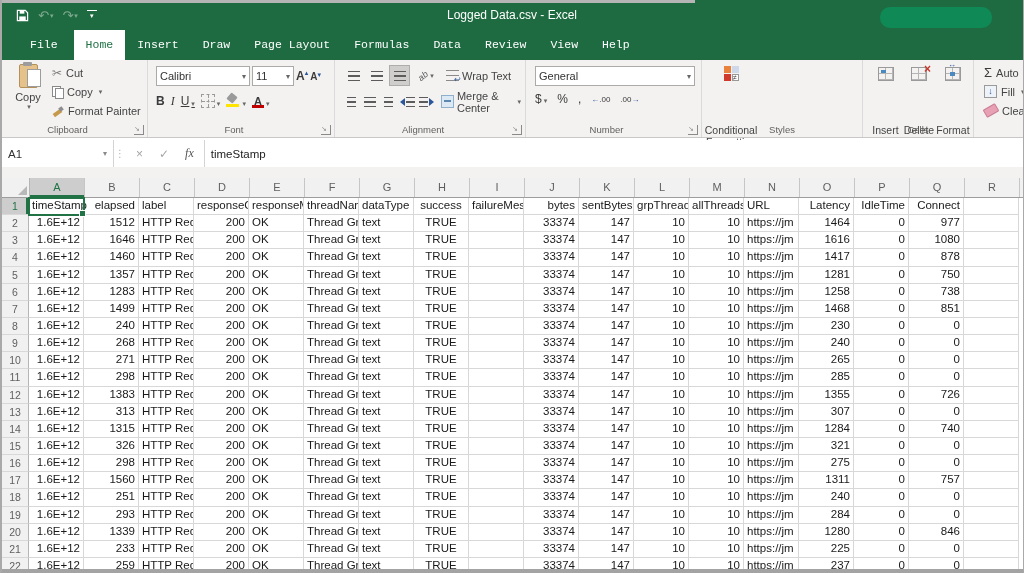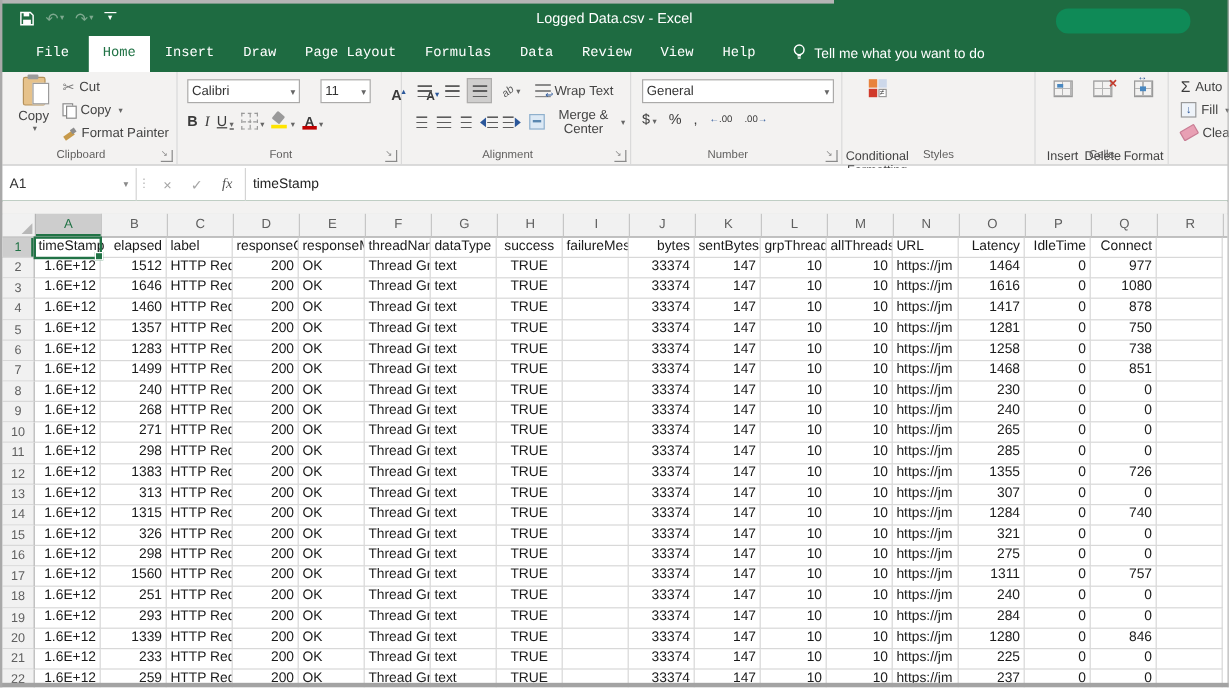--- a/index.html
+++ b/index.html
@@ -54,21 +54,21 @@
   .copy-ic::before{left:0;top:0;}
   .copy-ic::after{left:3px;top:2px;}
   .brush-ic{width:12px;height:12px;position:relative;}
   .brush-ic::before{content:"";position:absolute;left:1px;top:6px;width:9px;height:4px;background:#c79a4b;transform:rotate(-35deg);}
   .brush-ic::after{content:"";position:absolute;left:7px;top:2px;width:4px;height:4px;background:#8d8d8d;transform:rotate(-35deg);}
 
   
   .g-font{width:186px;}
   .combo{background:#fff;border:1px solid #abaaa9;height:18px;display:flex;align-items:center;font-size:11px;color:#333;padding:0 3px;justify-content:space-between;}
   .combo .ca{color:#666;font-size:8px;}
-  .font-row1{position:absolute;left:8px;top:6px;display:flex;gap:17px;align-items:flex-end;}
+  .font-row1{position:absolute;left:8px;top:6px;display:flex;gap:2px;align-items:center;}
   .font-row2{position:absolute;left:8px;top:32px;display:flex;gap:6px;align-items:center;height:18px;}
   .fbtn{font-size:12px;color:#3b3b3b;display:flex;align-items:flex-end;}
   .bold{font-weight:bold;}
   .ital{font-style:italic;font-family:"Liberation Serif",serif;}
   .undl{text-decoration:underline;}
   .grow-a{font-size:12px;font-weight:bold;color:#3b3b3b;}
   .shrink-a{font-size:10px;font-weight:bold;color:#3b3b3b;}
   .caret-up{color:#2b579a;font-size:7px;vertical-align:top;}
   .caret-dn{color:#2b579a;font-size:7px;vertical-align:top;}
   .border-ic{width:12px;height:12px;border:1px dashed #9a9a9a;position:relative;}
@@ -83,21 +83,21 @@
 
   
   .g-align{width:190px;}
   .al-row1{position:absolute;left:8px;top:5px;display:flex;align-items:center;gap:2px;}
   .al-row2{position:absolute;left:8px;top:31px;display:flex;align-items:center;gap:2px;}
   .sbtn{width:19px;height:19px;display:flex;align-items:center;justify-content:center;border:1px solid transparent;}
   .sbtn.pressed{background:#cfcecd;border:1px solid #aeadac;}
   .lines{width:12px;height:10px;background:repeating-linear-gradient(to bottom,#5c5c5c 0 1.3px,transparent 1.3px 4.3px);}
   .lines.short{width:9px;}
   .ab-ic{font-size:9px;font-style:italic;color:#5c5c5c;transform:rotate(-40deg);display:inline-block;}
-  .wrap-lbl,.merge-lbl{font-size:11px;color:#444;margin-left:3px;text-align:center;}
+  .wrap-lbl,.merge-lbl{font-size:11px;color:#444;margin-left:3px;}
   .wrap-ic{position:relative;width:13px;height:11px;background:repeating-linear-gradient(to bottom,#8a8a8a 0 1.3px,transparent 1.3px 5px);}
   .wrap-ic::after{content:"\21A9";position:absolute;right:-2px;bottom:-3px;color:#2b579a;font-size:8px;}
   .merge-ic{width:14px;height:11px;border:1px solid #8fb0cc;background:#dce9f5;position:relative;}
   .merge-ic::after{content:"";position:absolute;left:2px;right:2px;top:4px;height:2px;background:#5a87b0;}
   .tri{width:0;height:0;border-top:4px solid transparent;border-bottom:4px solid transparent;}
   .tri.l{border-right:5px solid #2b579a;margin-right:1px;}
   .tri.r{border-left:5px solid #2b579a;margin-left:1px;}
 
   
   .g-num{width:175px;}
@@ -200,29 +200,20 @@
   <div class="tab first">File</div>
     <div class="tab active">Home</div>
     <div class="tab">Insert</div>
     <div class="tab">Draw</div>
     <div class="tab">Page Layout</div>
     <div class="tab">Formulas</div>
     <div class="tab">Data</div>
     <div class="tab">Review</div>
     <div class="tab">View</div>
     <div class="tab">Help</div>
-    <div class="tellme">
-    <span>
-      <svg width="12" height="15" viewBox="0 0 12 15">
-          <circle cx="6" cy="5.5" r="4" fill="none" stroke="#fff" stroke-width="1.2"></circle>
-          <path d="M4.5 10.5 h3 M4.8 12.3 h2.4" stroke="#fff" stroke-width="1.2" fill="none"></path>
-        </svg>
-    </span>
-    <span>Tell me what you want to do</span>
-  </div>
 </div>
 
 <div class="ribbon">
 
   <div class="rgroup g-clip">
     <div class="paste-btn">
       <span class="clipboard-ic"></span>
       <span>Copy</span>
       <span class="dd">▾</span>
     </div>

